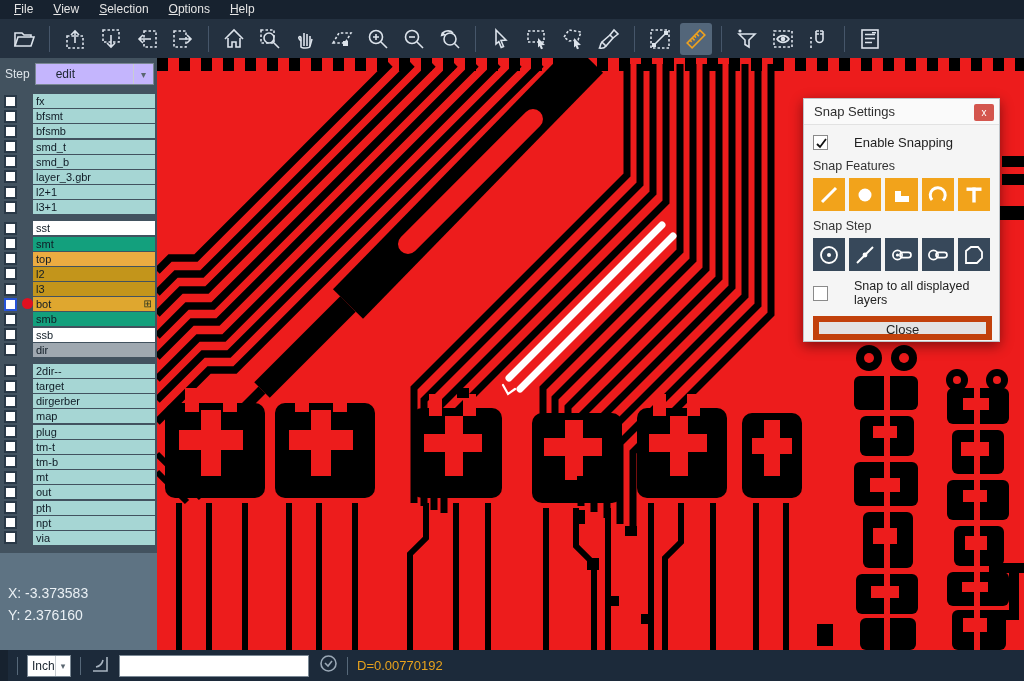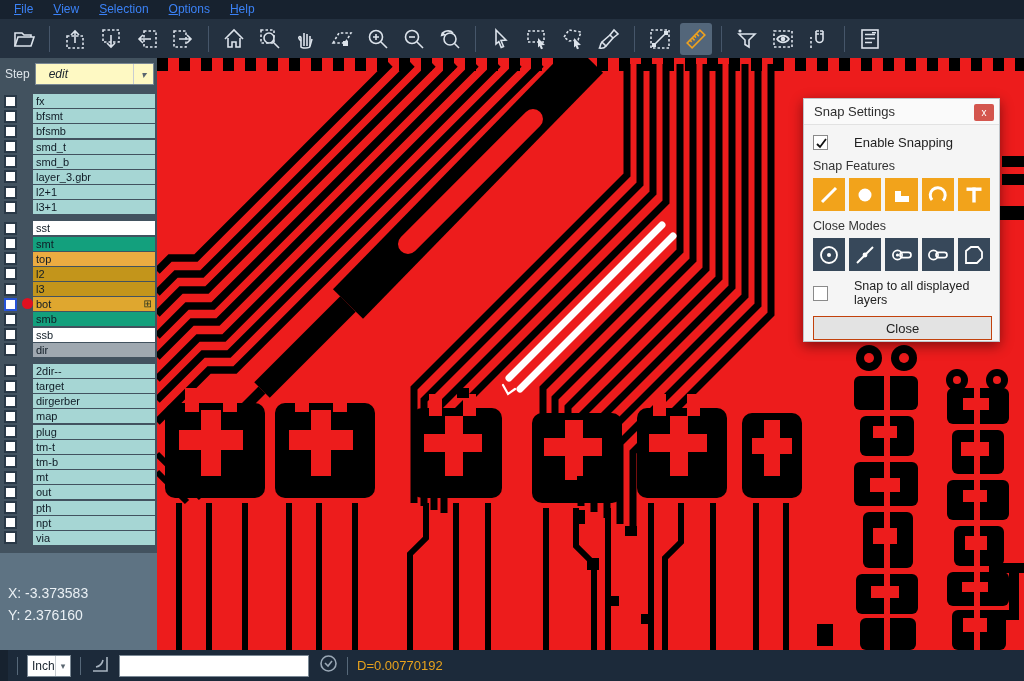--- a/index.html
+++ b/index.html
@@ -3,43 +3,43 @@
 <meta charset="utf-8">
 <style>
   * { margin:0; padding:0; box-sizing:border-box; }
   html,body { width:1024px; height:681px; overflow:hidden; background:#17222F;
               font-family:"Liberation Sans", sans-serif; }
   #app { position:relative; width:1024px; height:681px; }
 
   
   #menubar { position:absolute; left:0; top:0; width:1024px; height:19px;
              background:#17222F; display:flex; align-items:center; padding-left:4px; }
-  .menu-item { color:#3b82f6; font-size:12px; padding:0 10px; line-height:19px; cursor:default; }
+  .menu-item { color:#e5e5e5; font-size:12px; padding:0 10px; line-height:19px; cursor:default; }
   .menu-item u { text-decoration:underline; }
 
   
   #toolbar { position:absolute; left:0; top:19px; width:1024px; height:39px;
              background:#243140; display:flex; align-items:center; padding-left:6px; }
   .tb-btn { width:32px; height:32px; margin:0 2px; display:flex; align-items:center;
             justify-content:center; border-radius:3px; }
   .tb-btn.active { background:#53667A; }
   .tb-sep { width:1px; height:26px; background:#46566A; margin:0 7px; }
   .tb-btn svg { stroke:#DCE3EB; fill:none; stroke-width:1.6; }
   .tb-btn svg .fil { fill:#DCE3EB; stroke:none; }
   .tb-btn svg .dsh { stroke-dasharray:2.5 2; }
   .tb-btn.active svg { stroke:#EFA21E; }
 
   
   #sidebar { position:absolute; left:0; top:58px; width:157px; height:592px;
              background:#42525F; }
   #steprow { height:32px; display:flex; align-items:center; padding:0 3px; }
   #steprow .steplab { color:#DDE4EA; font-size:12px; margin:0 5px 0 2px; }
-  #stepselect { flex:1; height:22px; background:#fef9c3; border:1px solid #7A8894;
+  #stepselect { flex:1; height:22px; background:#c4b5fd; border:1px solid #7A8894;
                 display:flex; align-items:center; font-size:12px; color:#1A242E;
-                padding-left:13px; position:relative;font-style:italic; }
+                padding-left:20px; position:relative; }
   #stepselect .chev { position:absolute; right:0; top:0; width:20px; height:20px;
                       border-left:1px solid #C8CDD2; display:flex; align-items:center;
                       justify-content:center; color:#5A6670; font-size:10px; }
   #layerlist { padding-top:4px; }
   .layer-group { margin-bottom:7px;border-radius:22px; }
   .layer-row { height:14px; margin-bottom:1.2px; display:flex; align-items:center; position:relative; }
   .layer-cb { width:13px; height:13px; background:#FFFFFF; border:2px solid #2A3947;
               margin-left:4px; flex:0 0 13px; }
   .layer-cb.active { border-color:#2653D8; }
   .layer-dot { width:11px; height:11px; border-radius:50%; background:#E01020;
@@ -73,21 +73,21 @@
   .dlg-cb { width:15px; height:15px; background:#FFFFFF; border:1px solid #8A8A8A;
             margin-right:7px; position:relative; flex:0 0 15px; }
   .dlg-cb svg { position:absolute; left:1px; top:1px; }
   .dlg-checkrow span { font-size:13px; color:#222222; }
   .dlg-sec { font-size:12.5px; color:#333333; margin:2px 0 5px 0; }
   .iconrow { display:flex; gap:4px; margin-bottom:8px; }
   .snapbtn { width:33px; height:33px; display:flex; align-items:center; justify-content:center; }
   .snapbtn.feat { background:#F2A31B; }
   .snapbtn.mode { background:#37485A; }
   #dlg-close { display:block; width:179px; height:24px; margin:4px 0 0 0;
-               background:#E3E3E3; border:1px solid #c2410c; font-size:13px; color:#222222;
+               background:#E3E3E3; border:6px solid #c2410c; font-size:13px; color:#222222;
                font-family:"Liberation Sans", sans-serif; }
 
   
   #statusbar { position:absolute; left:8px; top:650px; width:1024px; height:31px;
                background:#1C2A3A; display:flex; align-items:center; }
   .sb-sep { width:1px; height:18px; background:#566879; margin:0 9px; }
   #unitbox { width:44px; height:22px; background:#FFFFFF; border:1px solid #7A8894;
              display:flex; align-items:center; font-size:12px; color:#1A242E;
              padding-left:4px; position:relative; }
   #unitbox .chev { position:absolute; right:0; top:0; width:15px; height:20px;
@@ -603,21 +603,21 @@
               <path d="M6 17 A7.5 7.5 0 1 1 17 17.5" stroke="#FFFFFF" stroke-width="3" fill="none"></path>
             </svg>
         </div>
         <div class="snapbtn feat">
           <svg width="24" height="24" viewBox="0 0 24 24">
               <rect x="4.5" y="4.5" width="15" height="3.4" fill="#FFFFFF"></rect>
               <rect x="10.3" y="4.5" width="3.4" height="15" fill="#FFFFFF"></rect>
             </svg>
         </div>
       </div>
-      <div class="dlg-sec">Close Modes</div>
+      <div class="dlg-sec">Snap Step</div>
       <div class="iconrow">
         <div class="snapbtn mode">
           <svg width="26" height="26" viewBox="0 0 26 26">
               <circle cx="13" cy="13" r="8" stroke="#FFFFFF" stroke-width="1.8" fill="none"></circle>
               <circle cx="13" cy="13" r="2" fill="#FFFFFF"></circle>
             </svg>
         </div>
         <div class="snapbtn mode">
           <svg width="26" height="26" viewBox="0 0 26 26">
               <path d="M5 21 L21 5" stroke="#FFFFFF" stroke-width="2" fill="none"></path>

